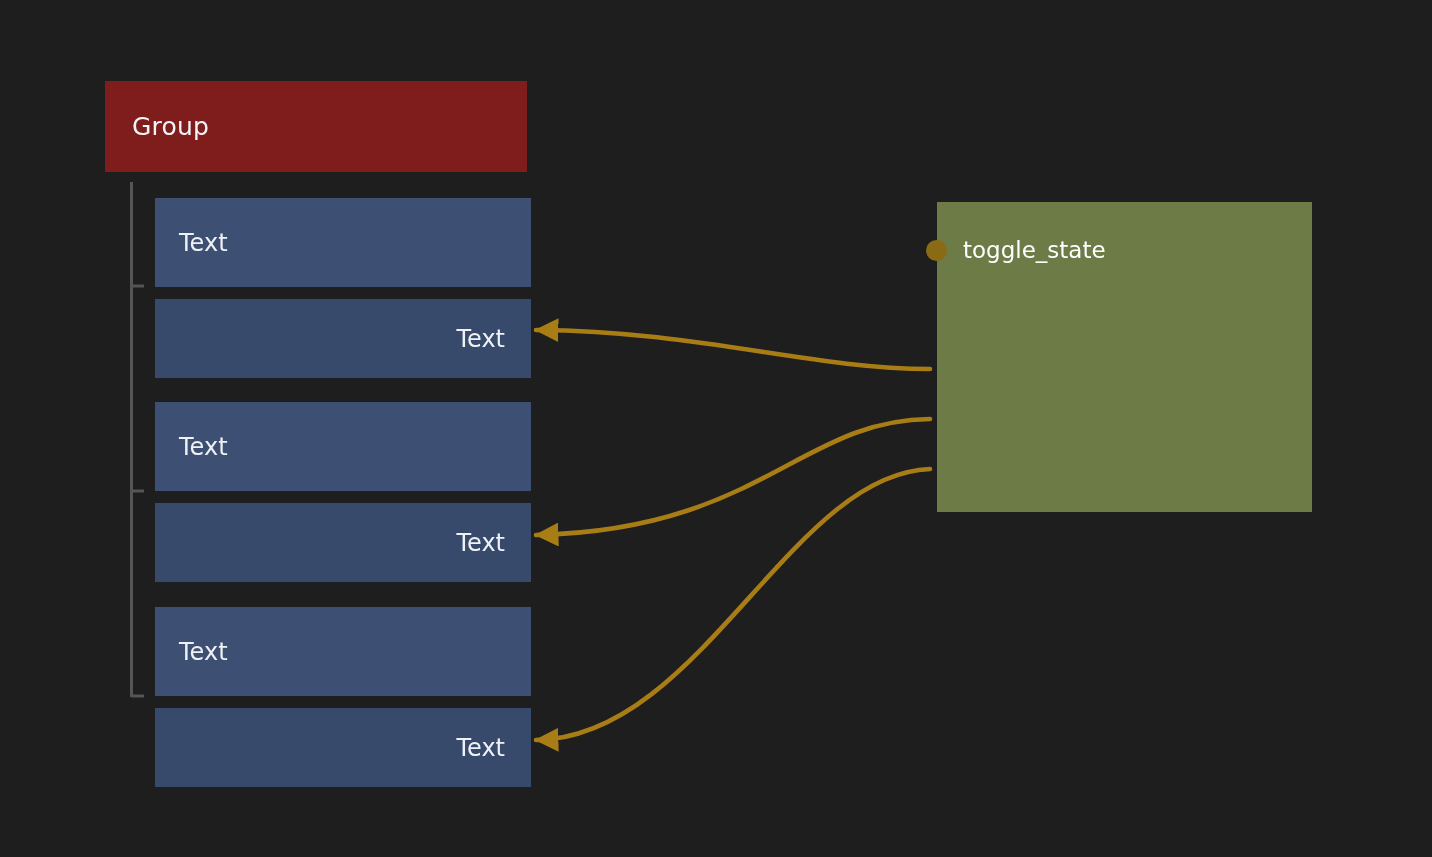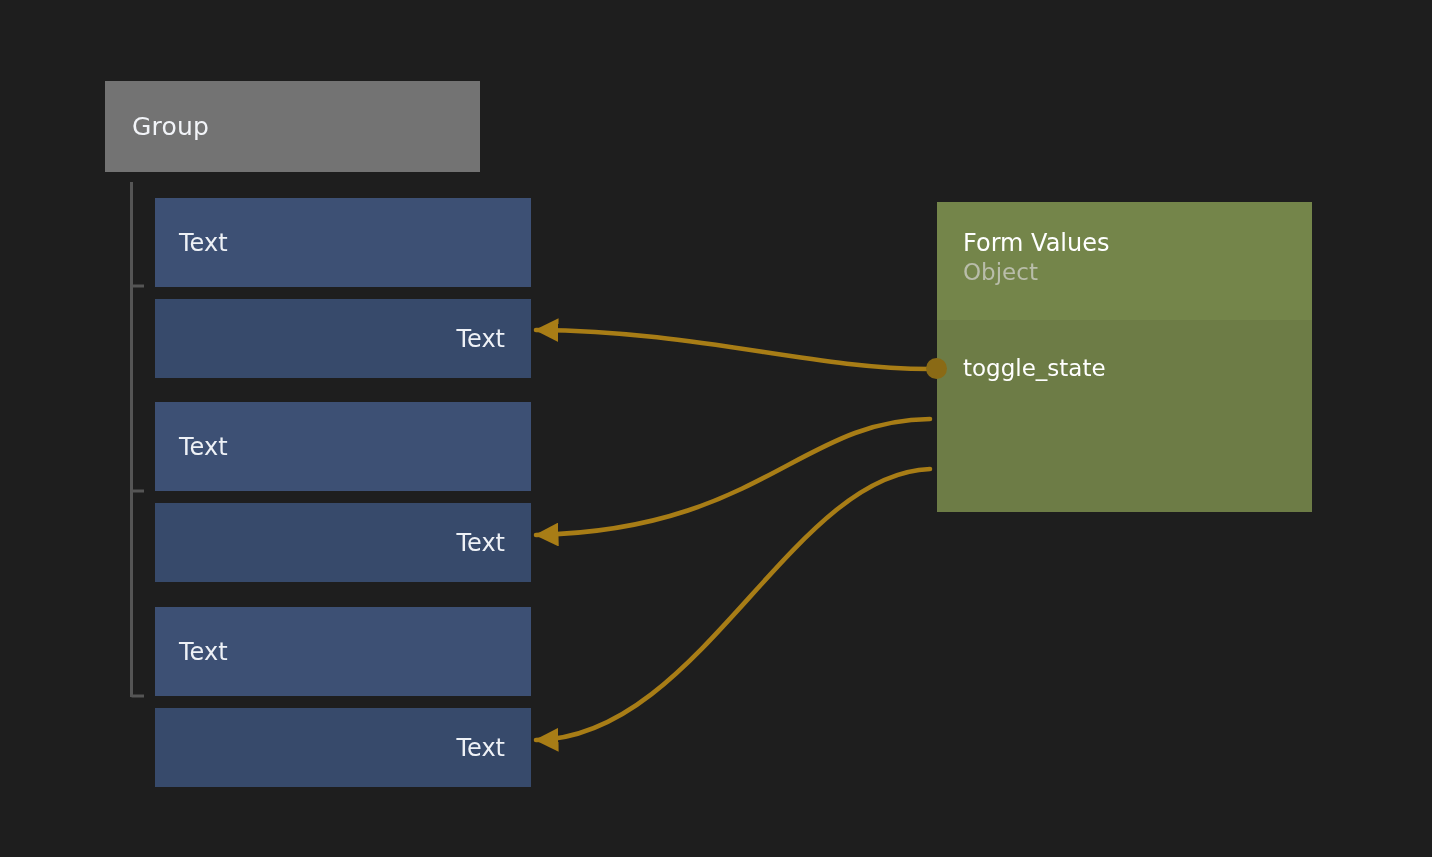--- a/index.html
+++ b/index.html
@@ -28,23 +28,23 @@
     width: 1432px;
     height: 857px;
     pointer-events: none;
   }
 
   
   .group-node {
     position: absolute;
     left: 105px;
     top: 81px;
-    width: 375px;
+    width: 422px;
     height: 91px;
-    background: #737373;
+    background: #7f1d1d;
     display: flex;
     align-items: center;
   }
   .group-node-title {
     color: #f2f4f8;
     font-size: 25px;
     font-weight: 400;
     padding-left: 27px;
     letter-spacing: 0.2px;
   }
@@ -201,24 +201,20 @@
   <div class="text-node n2">
     <div class="text-node-header">
       <span class="text-node-header-label">Text</span>
     </div>
     <div class="text-node-body">
       <span class="text-node-body-label">Text</span>
     </div>
   </div>
 
   <div class="object-node">
-    <div class="object-node-header">
-      <div class="object-node-title">Form Values</div>
-      <div class="object-node-subtitle">Object</div>
-    </div>
     <div class="object-node-body">
 
       <div class="port-row">
         <span class="port-dot"></span>
         <span class="port-label">toggle_state</span>
       </div>
 
 
 
     </div>

